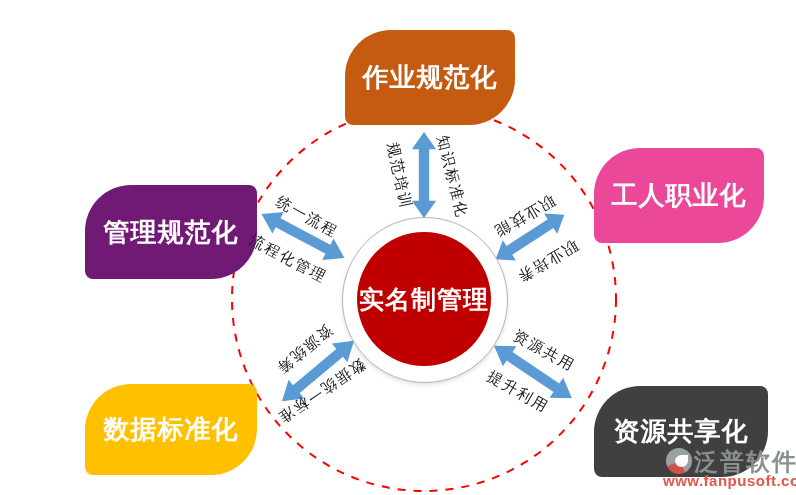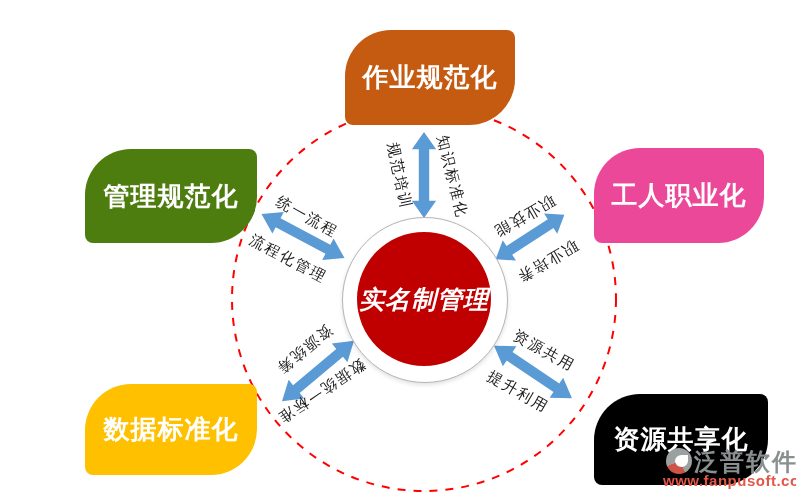--- a/index.html
+++ b/index.html
@@ -20,21 +20,21 @@
   #node-bottom-right{left:594px;top:386px;width:174px;height:91px;}
   
   .center-ring{
     position:absolute;left:342px;top:217px;width:164px;height:164px;
     background:#ffffff;border:1px solid #b5b5b5;border-radius:50%;z-index:3;
     box-shadow:0 2px 4px rgba(0,0,0,.12);
   }
   .center-core{
     position:absolute;left:357px;top:232px;width:134px;height:134px;
     border-radius:50%;display:flex;align-items:center;justify-content:center;
-    color:#fff;font-weight:bold;font-size:25px;letter-spacing:1px;z-index:4;font-style:italic;
+    color:#fff;font-weight:bold;font-size:25px;letter-spacing:1px;z-index:4;
   }
   
   #ring-svg{position:absolute;left:0;top:0;z-index:1;}
   
   .dbl-arrow{position:absolute;z-index:2;overflow:visible;}
   
   .alabel{
     position:absolute;z-index:5;white-space:nowrap;color:#1b1b1b;
     font-size:15px;letter-spacing:2px;font-weight:500;
     transform-origin:center center;
@@ -79,30 +79,30 @@
   <svg class="dbl-arrow" viewBox="0 0 100 30" preserveAspectRatio="none" style="width:94px;height:26px;left:318px;top:371px;transform:translate(-50%,-50%) rotate(-40deg);">
     <polygon points="0,15 20,1 20,9 80,9 80,1 100,15 80,29 80,21 20,21 20,29" style="fill: rgb(91, 155, 213);"></polygon>
   </svg>
   <svg class="dbl-arrow" viewBox="0 0 100 30" preserveAspectRatio="none" style="width:94px;height:26px;left:533px;top:372px;transform:translate(-50%,-50%) rotate(34deg);">
     <polygon points="0,15 20,1 20,9 80,9 80,1 100,15 80,29 80,21 20,21 20,29" style="fill: rgb(91, 155, 213);"></polygon>
   </svg>
 
   <div class="node" id="node-top" style="background-color: rgb(197, 90, 17);">
     <span>作业规范化</span>
   </div>
-  <div class="node" id="node-left" style="background-color: #4d7c0f;">
+  <div class="node" id="node-left" style="background-color: #701a75; margin-top: 36px;">
     <span>管理规范化</span>
   </div>
   <div class="node" id="node-right" style="background-color: #ec4899;">
     <span>工人职业化</span>
   </div>
   <div class="node" id="node-bottom-left" style="background-color: rgb(255, 192, 0);">
     <span>数据标准化</span>
   </div>
-  <div class="node" id="node-bottom-right" style="background-color: #000000; margin-top: 8px;">
+  <div class="node" id="node-bottom-right" style="background-color: #404040;">
     <span>资源共享化</span>
   </div>
 
   <div class="center-ring"></div>
   <div class="center-core" style="background-color: rgb(192, 0, 0);">
     <span>实名制管理</span>
   </div>
 
   <div class="alabel" style="left:399px;top:176px;transform:translate(-50%,-50%) rotate(78deg);">规范培训</div>
   <div class="alabel" style="left:452px;top:177px;transform:translate(-50%,-50%) rotate(76deg);">知识标准化</div>

